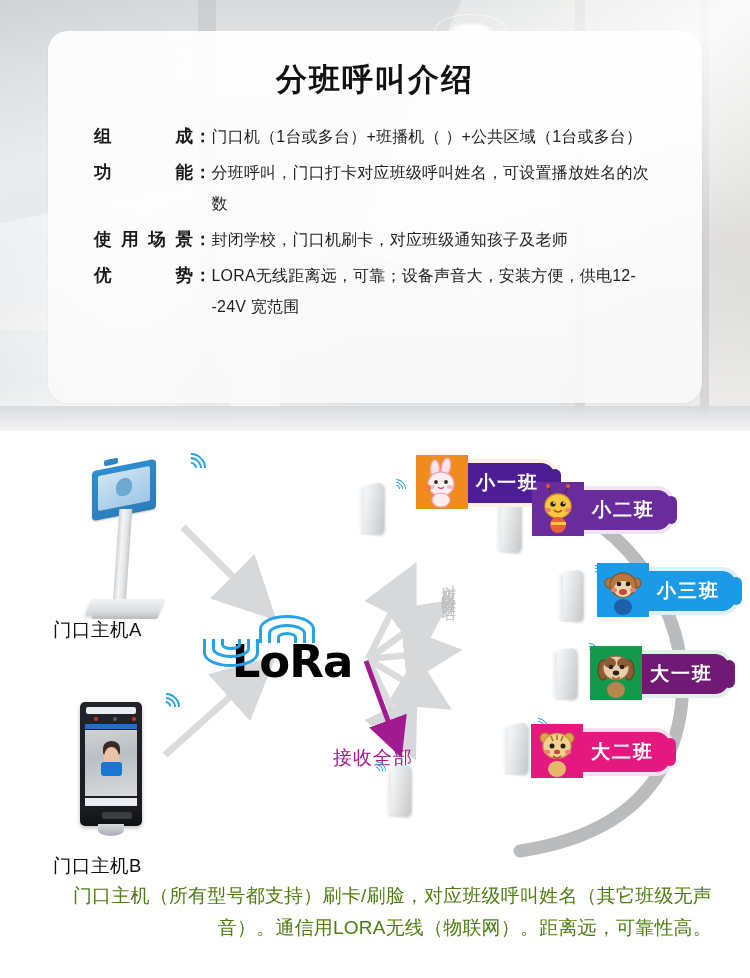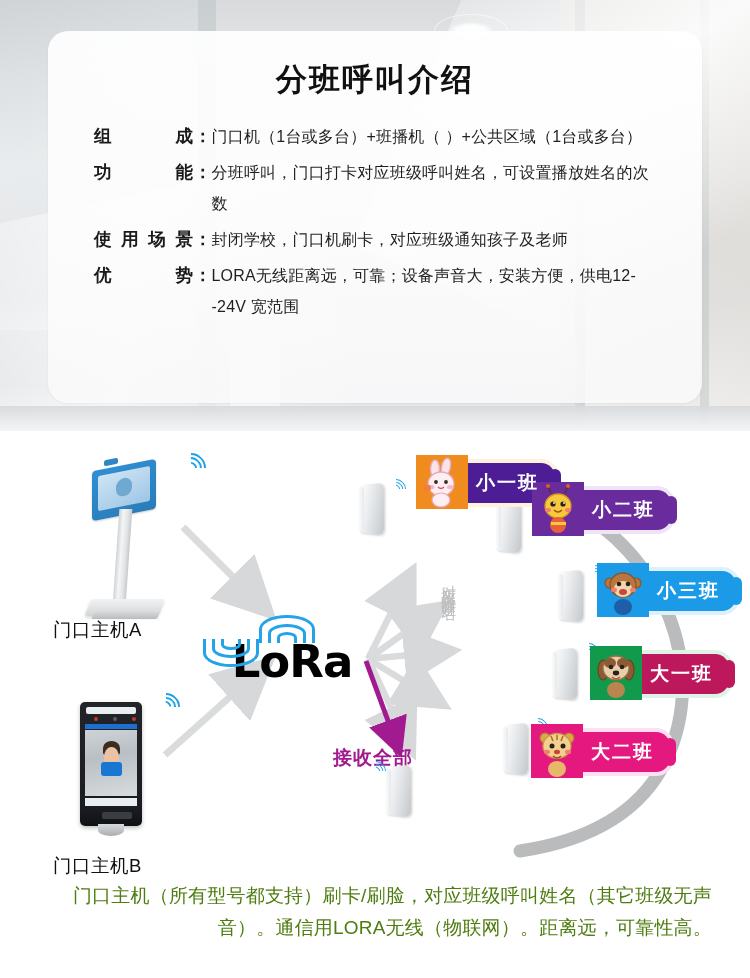--- a/index.html
+++ b/index.html
@@ -198,21 +198,21 @@
   .chip .lbl{ position:relative; z-index:3; }
 
   
   #vtext{
     position:absolute; left:441px; top:142px;
     writing-mode:vertical-rl; text-orientation:upright;
     font-size:15px; color:#bfbfbf; letter-spacing:3px; line-height:1.05;
   }
 
   #recvall{
-    position:absolute; left:333px; top:314px; font-size:19px; font-weight:bold;
+    position:absolute; left:333px; top:314px; font-size:19px; font-weight:normal;
     color:#a21a8f; letter-spacing:1px;
   }
 
   
   #caption{
     position:absolute; left:46px; top:449px; width:666px;
     font-size:19px; line-height:32px; color:#4d7c0f; letter-spacing:.2px;text-align:right;
   }
 </style>
 </head>
@@ -461,21 +461,21 @@
           <circle cx="31" cy="21" r="2.3" fill="#2b2118"></circle>
         <ellipse cx="17" cy="27" rx="3" ry="2.2" fill="#ef7f6f"></ellipse>
           <ellipse cx="36" cy="27" rx="3" ry="2.2" fill="#ef7f6f"></ellipse>
         <ellipse cx="26" cy="29" rx="4" ry="3" fill="#c8453a"></ellipse>
         <ellipse cx="26" cy="44" rx="9" ry="8" fill="#1f5fa8"></ellipse>
       </svg>
     </div>
     <span class="lbl">小三班</span>
   </div>
 
-  <div class="chip" style="left:606px;top:223px;background:#be185d;box-shadow:0 0 0 4px #def3e6">
+  <div class="chip" style="left:606px;top:223px;background:#701a75;box-shadow:0 0 0 4px #def3e6">
     <div class="mascot" style="background:#119a4b">
       <div class="halo" style="background:#119a4b"></div>
       <svg width="52" height="54" viewBox="0 0 52 54" style="position:absolute;left:0;top:0">
         <ellipse cx="13" cy="24" rx="5" ry="10" fill="#8c5b33" stroke="#6a4123" stroke-width="1.2"></ellipse>
         <ellipse cx="39" cy="24" rx="5" ry="10" fill="#8c5b33" stroke="#6a4123" stroke-width="1.2"></ellipse>
         <ellipse cx="26" cy="22" rx="13" ry="12" fill="#e7cfab" stroke="#9d6f42" stroke-width="1.3"></ellipse>
         <ellipse cx="20" cy="17" rx="6" ry="5" fill="#8c5b33"></ellipse>
         <ellipse cx="33" cy="17" rx="6" ry="5" fill="#8c5b33"></ellipse>
         <circle cx="21" cy="21" r="2.3" fill="#2b2118"></circle>
           <circle cx="32" cy="21" r="2.3" fill="#2b2118"></circle>

